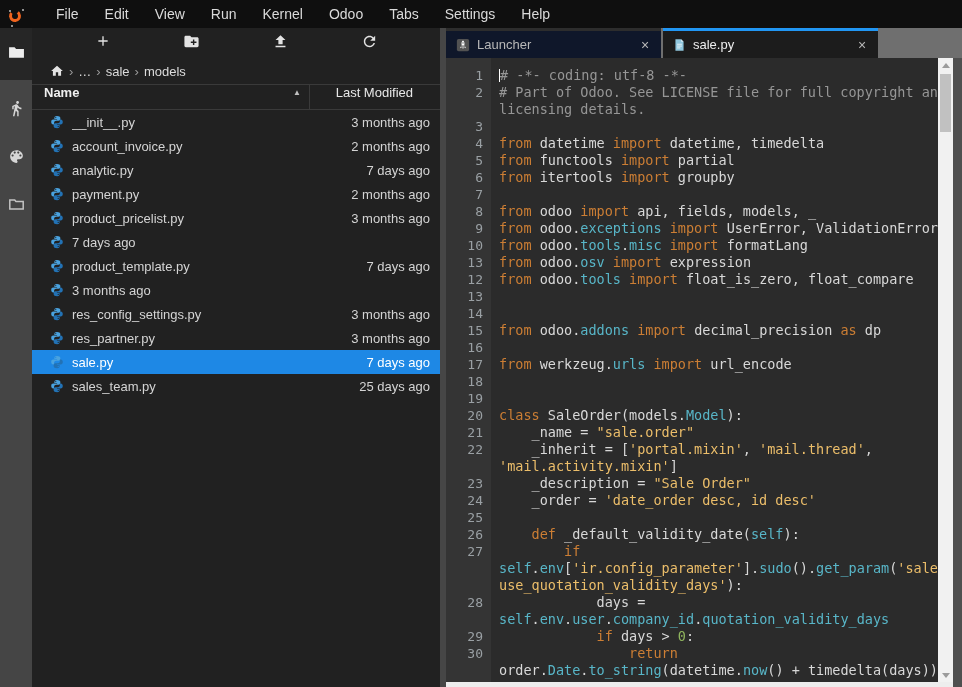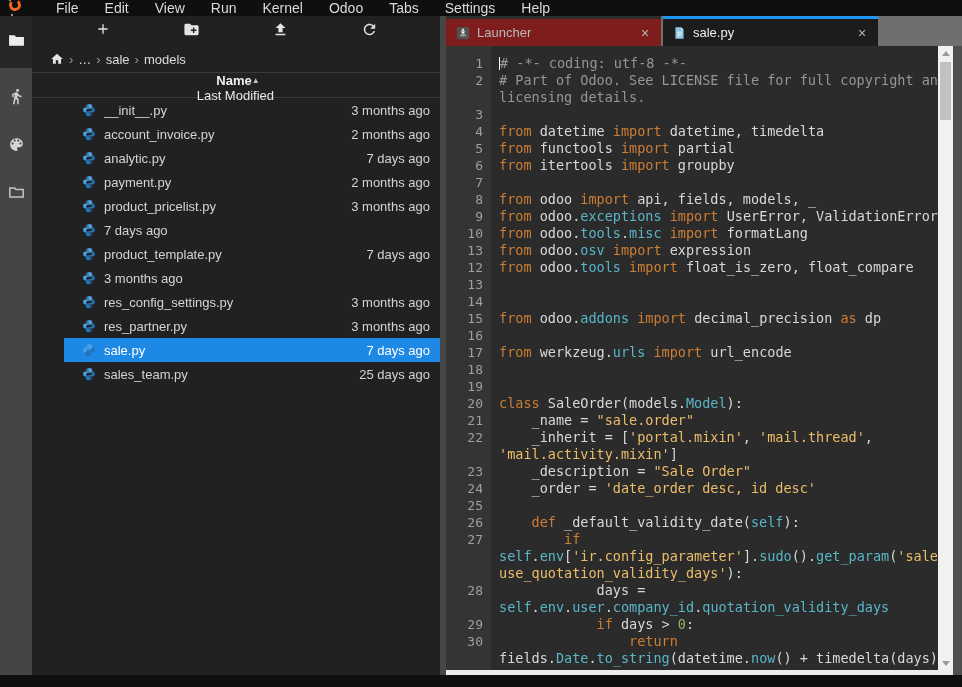--- a/index.html
+++ b/index.html
@@ -1,54 +1,54 @@
 <!DOCTYPE html>
 <html><head>
 <meta charset="utf-8">
 <style>
   html,body{margin:0;padding:0;background:#000;}
   *{box-sizing:border-box;}
   .root{width:962px;height:687px;position:relative;overflow:hidden;background:#0f0f0f;
         font-family:"Liberation Sans", sans-serif;color:#d8d8d8;}
   
-  .menubar{height:16px;background:#0f0f0f;display:flex;align-items:center;}
+  .menubar{height:28px;background:#0f0f0f;display:flex;align-items:flex-end;}
   .logo{width:18px;height:18px;margin:0 16px 0 9px;position:relative;}
   .logo-arc{width:12px;height:12px;border-radius:50%;border:3px solid #f0641e;border-top-color:transparent;transform:rotate(-6deg);}
   .logo .dot{position:absolute;width:2px;height:2px;background:#8f8f8f;}
   .dot1{top:-1px;left:13px}.dot2{top:0;left:0}.dot3{top:15px;left:2px}
   .menu-item{padding:0 13px;font-size:14px;color:#dadada;height:28px;line-height:28px;cursor:default;}
   
   .content{display:flex;height:659px;}
   .activitybar{width:32px;background:#454545;display:flex;flex-direction:column;align-items:center;}
   .act-active{width:32px;height:52px;background:#262626;display:flex;align-items:center;justify-content:center;}
   .act-btn{width:32px;height:36px;display:flex;align-items:center;justify-content:center;margin-top:12px;}
   
   .filepanel{width:408px;background:#212121;display:flex;flex-direction:column;}
   .fb-toolbar{height:30px;display:flex;align-items:center;justify-content:space-around;padding:0 26px;}
   .fb-tbtn{width:28px;height:26px;display:flex;align-items:center;justify-content:center;}
   .breadcrumb{height:26px;display:flex;align-items:center;padding-left:18px;font-size:13px;color:#dcdcdc;}
   .crumb-sep{color:#9a9a9a;margin:0 5px;font-size:13px;}
   .crumb{cursor:default;}
-  .fb-header{height:26px;display:flex;align-items:center;border-top:1px solid #3a3a3a;border-bottom:1px solid #3a3a3a;font-size:13px;flex-direction:column;}
+  .fb-header{height:26px;display:flex;align-items:flex-start;border-top:1px solid #3a3a3a;border-bottom:1px solid #3a3a3a;font-size:13px;}
   .col-name{flex:1;display:flex;align-items:center;padding-left:12px;font-weight:bold;color:#f0f0f0;}
   .sort{margin-left:auto;margin-right:8px;font-size:8px;color:#c0c0c0;}
   .col-div{width:1px;align-self:stretch;background:#3a3a3a;}
   .col-mod{width:130px;text-align:right;padding-right:27px;color:#e8e8e8;}
-  .fb-list{flex:1;padding-left:32px;}
+  .fb-list{flex:1;}
   .f-row{height:24px;display:flex;align-items:center;padding-left:18px;font-size:13px;color:#d4d4d4;}
   .f-row.selected{background:#1e88e5;color:#fff;}
   .f-icon{width:14px;height:14px;margin-right:8px;flex:none;display:flex;}
   .f-name{flex:1;white-space:nowrap;overflow:hidden;}
   .f-date{padding-right:10px;text-align:right;white-space:nowrap;}
   .splitter{width:6px;background:#464646;}
   
   .main{flex:1;position:relative;background:#6f6f6f;}
   .tabbar{position:absolute;top:0;left:0;right:0;height:30px;display:flex;}
   .tab{width:215px;height:30px;display:flex;align-items:center;padding:0 8px 0 10px;font-size:13px;margin-right:2px;}
-  .tab-inactive{background:#7f1d1d;border-top:3px solid #2d2d2d;color:#b8b8b8;}
+  .tab-inactive{background:#0f172a;border-top:3px solid #2d2d2d;color:#b8b8b8;}
   .tab-active{background:#1c1c1c;border-top:3px solid #2196f3;color:#ededed;}
   .tab-icon{margin-right:7px;display:flex;flex:none;}
   .tab-label{flex:1;white-space:nowrap;overflow:hidden;}
   .tab-close{width:16px;text-align:center;color:#b8b8b8;font-size:14px;cursor:default;}
   .editor{position:absolute;top:30px;left:0;right:9px;bottom:5px;display:flex;background:#2b2b2b;}
   .gutter{width:45px;background:#343434;padding:9px 8px 0 0;font-family:"DejaVu Sans Mono",monospace;
           font-size:13px;color:#9aa0a4;text-align:right;}
   .gutter div{height:17px;line-height:17px;}
   .code{flex:1;padding:9px 0 0 8px;font-family:"DejaVu Sans Mono",monospace;font-size:13.5px;overflow:hidden;}
   .cm-line{height:17px;line-height:17px;white-space:pre;}
@@ -388,21 +388,21 @@
             <div class="cm-line"><span class="tok-d">    _order = </span><span class="tok-s">'date_order desc, id desc'</span></div>
             <div class="cm-line"></div>
             <div class="cm-line"><span class="tok-d">    </span><span class="tok-k">def</span><span class="tok-d"> _default_validity_date(</span><span class="tok-p">self</span><span class="tok-d">):</span></div>
             <div class="cm-line"><span class="tok-d">        </span><span class="tok-k">if</span></div>
             <div class="cm-line"><span class="tok-p">self</span><span class="tok-d">.</span><span class="tok-p">env</span><span class="tok-d">[</span><span class="tok-s">'ir.config_parameter'</span><span class="tok-d">].</span><span class="tok-p">sudo</span><span class="tok-d">().</span><span class="tok-p">get_param</span><span class="tok-d">(</span><span class="tok-s">'sale.</span></div>
             <div class="cm-line"><span class="tok-s">use_quotation_validity_days'</span><span class="tok-d">):</span></div>
             <div class="cm-line"><span class="tok-d">            days =</span></div>
             <div class="cm-line"><span class="tok-p">self</span><span class="tok-d">.</span><span class="tok-p">env</span><span class="tok-d">.</span><span class="tok-p">user</span><span class="tok-d">.</span><span class="tok-p">company_id</span><span class="tok-d">.</span><span class="tok-p">quotation_validity_days</span></div>
             <div class="cm-line"><span class="tok-d">            </span><span class="tok-k">if</span><span class="tok-d"> days &gt; </span><span class="tok-n2">0</span><span class="tok-d">:</span></div>
             <div class="cm-line"><span class="tok-d">                </span><span class="tok-k">return</span></div>
-            <div class="cm-line"><span class="tok-d">fields.</span><span class="tok-p">Date</span><span class="tok-d">.</span><span class="tok-p">to_string</span><span class="tok-d">(datetime.</span><span class="tok-p">now</span><span class="tok-d">() + timedelta(days))</span></div>
+            <div class="cm-line"><span class="tok-d">order.</span><span class="tok-p">Date</span><span class="tok-d">.</span><span class="tok-p">to_string</span><span class="tok-d">(datetime.</span><span class="tok-p">now</span><span class="tok-d">() + timedelta(days))</span></div>
           </div>
         <div class="vscroll">
           <div class="vs-up">
               <div class="tri-up"></div>
             </div>
           <div class="vs-thumb"></div>
           <div class="vs-down">
               <div class="tri-down"></div>
             </div>
         </div>

